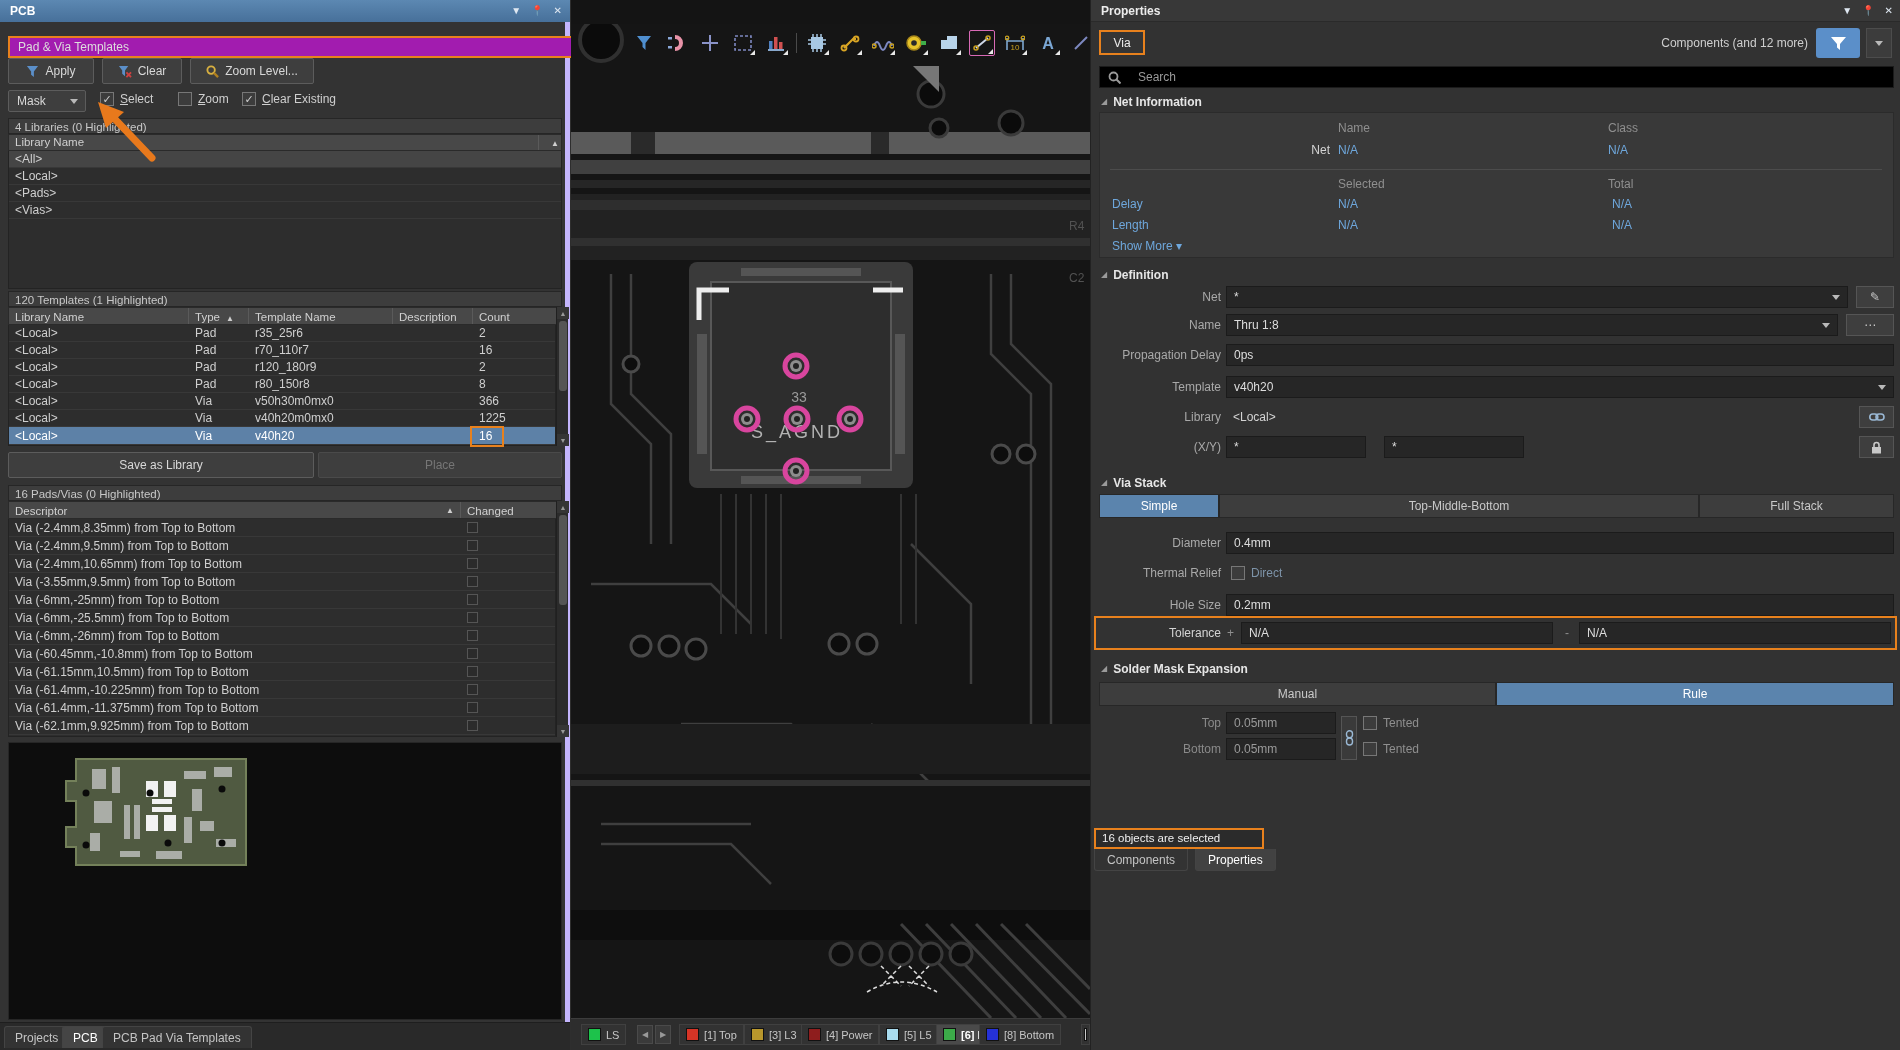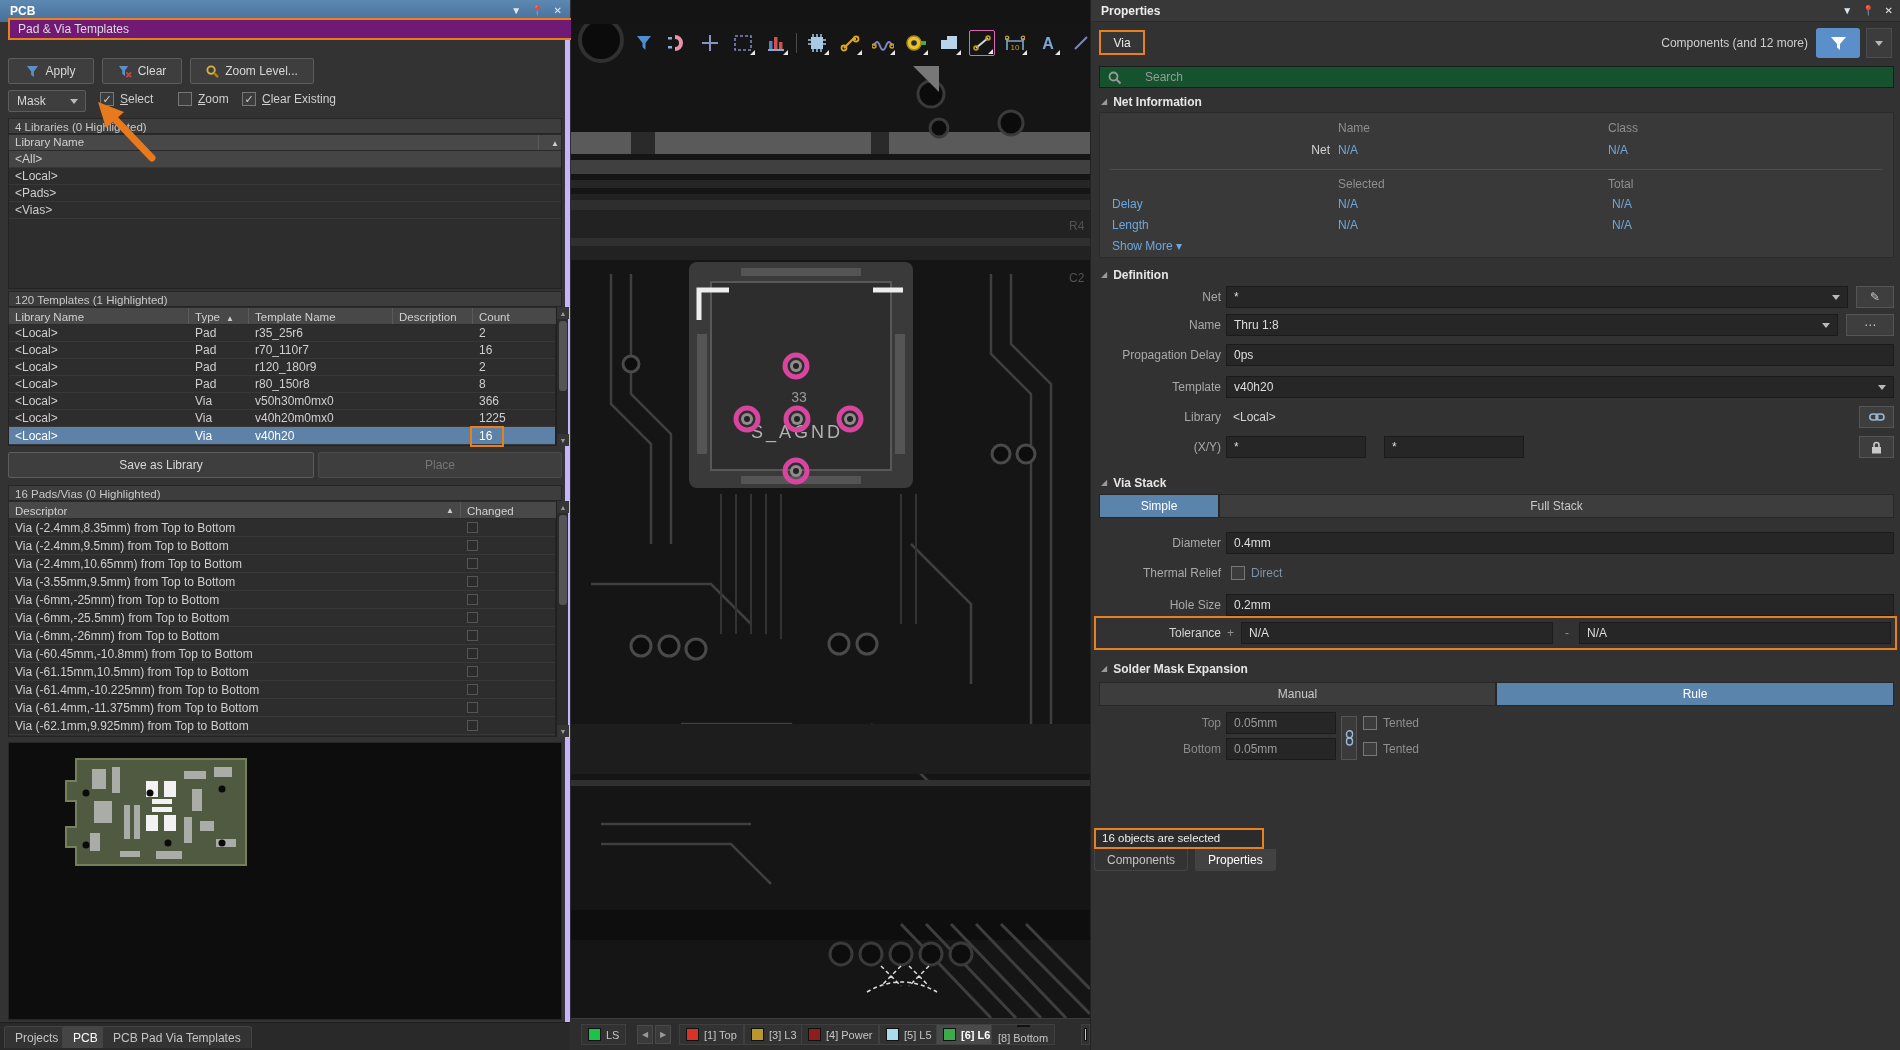--- a/index.html
+++ b/index.html
@@ -7,21 +7,21 @@
     -webkit-font-smoothing:antialiased;}
   *{box-sizing:border-box;}
   .abs{position:absolute;}
   #app{position:relative;width:1900px;height:1050px;background:#2e2e2e;}
 
   
   #left{left:0;top:0;width:570px;height:1050px;background:#333;border-right:5px solid #c4b5fd;}
   #left-title{left:0;top:0;width:570px;height:22px;background:linear-gradient(#5c88b2,#47709a);
     color:#fff;font-weight:bold;line-height:22px;padding-left:10px;font-size:12px;}
   .win-icons{right:8px;top:0;height:22px;display:flex;align-items:center;gap:10px;color:#dfe8f2;font-size:10px;}
-  .mode-dd{left:8px;top:18px;width:642px;height:22px;background:#701a75;border:2px solid #e8811d;
+  .mode-dd{left:8px;top:36px;width:642px;height:22px;background:#a21caf;border:2px solid #e8811d;
     color:#ddd;line-height:18px;padding-left:8px;}
   .dd-arrow{position:absolute;right:7px;top:50%;margin-top:-2px;width:0;height:0;
     border-left:4px solid transparent;border-right:4px solid transparent;border-top:5px solid #b9b9b9;}
   .btn{background:#3e3e3e;border:1px solid #5c5c5c;border-radius:2px;color:#d8d8d8;
     display:inline-flex;align-items:center;justify-content:center;gap:6px;font-size:12px;}
   .btn.disabled{color:#767676;border-color:#4a4a4a;}
   #btn-apply{left:8px;top:58px;width:86px;height:26px;}
   #btn-clear{left:102px;top:58px;width:80px;height:26px;}
   #btn-zoomlevel{left:190px;top:58px;width:124px;height:26px;}
   #mask-dd{left:8px;top:90px;width:78px;height:22px;padding-left:8px;line-height:20px;position:absolute;
@@ -82,22 +82,22 @@
     line-height:20px;padding:0 18px 0 7px;}
   .sqbtn{position:absolute;width:26px;height:22px;background:#3e3e3e;border:1px solid #555;
     color:#c9c9c9;display:flex;align-items:center;justify-content:center;font-size:12px;}
   .seg{position:absolute;height:24px;display:flex;}
   .seg .s{border:1px solid #272727;background:#3d3d3d;color:#c9c9c9;display:flex;align-items:center;
     justify-content:center;font-size:12px;}
   .seg .s.on{background:#5b84ad;color:#fff;}
   .blue{color:#6ea7dc;}
   .gray{color:#8f8f8f;}
   #netbox{left:8px;top:112px;width:795px;height:146px;background:#393939;border:1px solid #2b2b2b;}
-  #search{left:8px;top:66px;width:795px;height:22px;background:#14532d;border:1px solid #1b1b1b;
-    color:#9a9a9a;display:flex;align-items:center;gap:24px;padding:0 8px;}
+  #search{left:8px;top:66px;width:795px;height:22px;background:#000000;border:1px solid #1b1b1b;
+    color:#9a9a9a;display:flex;align-items:center;gap:17px;padding:0 8px;}
   #status16{left:3px;top:828px;width:170px;height:21px;border:2px solid #e8811d;background:#2b2b2b;
     color:#eee;line-height:17px;padding-left:6px;font-size:11.5px;}
   .rtab{position:absolute;top:849px;height:22px;line-height:22px;padding:0 12px;background:#333;
     border:1px solid #444;border-top:none;color:#c4c4c4;border-radius:0 0 3px 3px;}
   .rtab.active{background:#424242;color:#fff;}
   svg text{font-family:"Liberation Sans","DejaVu Sans",sans-serif;}
 </style>
 </head>
 <body>
 
@@ -603,21 +603,21 @@
           <span>[4] Power</span>
         </div>
       <div class="lchip" style="left:308px;">
           <span class="lsw" style="background: rgb(169, 220, 238);"></span>
           <span>[5] L5</span>
         </div>
       <div class="lchip active" style="left:365px;">
           <span class="lsw" style="background: rgb(60, 171, 73);"></span>
           <span>[6] L6</span>
         </div>
-      <div class="lchip" style="left:420px;flex-direction:column;">
+      <div class="lchip" style="left:408px;">
           <span class="lsw" style="background: rgb(37, 49, 216);"></span>
           <span>[8] Bottom</span>
         </div>
       <div class="lchip" style="left:510px;width:9px;padding:0 2px;">
           <span class="lsw" style="background:#c9c9c9;width:6px;"></span>
         </div>
     </div>
   </div>
 
   <div id="right" class="abs">
@@ -704,20 +704,21 @@
     <div class="sqbtn" style="left:768px;top:436px;width:35px;">
       <svg width="11" height="13">
           <rect x="1" y="6" width="9" height="6.5" fill="#c9c9c9"></rect>
           <path d="M3,6 V4 a2.5,2.5 0 0 1 5,0 V6" fill="none" stroke="#c9c9c9" stroke-width="1.6"></path>
         </svg>
     </div>
 
     <div class="sec-title" style="left:10px;top:476px;">Via Stack</div>
     <div class="seg" style="left:8px;top:494px;width:795px;">
       <div class="s on" style="width:120px;">Simple</div>
+      <div class="s" style="width:480px;">Top-Middle-Bottom</div>
       <div class="s" style="flex:1;">Full Stack</div>
     </div>
     <span class="flabel" style="left:5px;top:532px;">Diameter</span>
     <div class="inp" style="left:135px;top:532px;width:668px;"><span>0.4mm</span></div>
     <span class="flabel" style="left:5px;top:562px;">Thermal Relief</span>
     <div class="cb" style="left:140px;top:566px;">
       <span class="box"></span>
       <span style="color:#7d93a8;">Direct</span>
     </div>
     <span class="flabel" style="left:5px;top:594px;">Hole Size</span>

